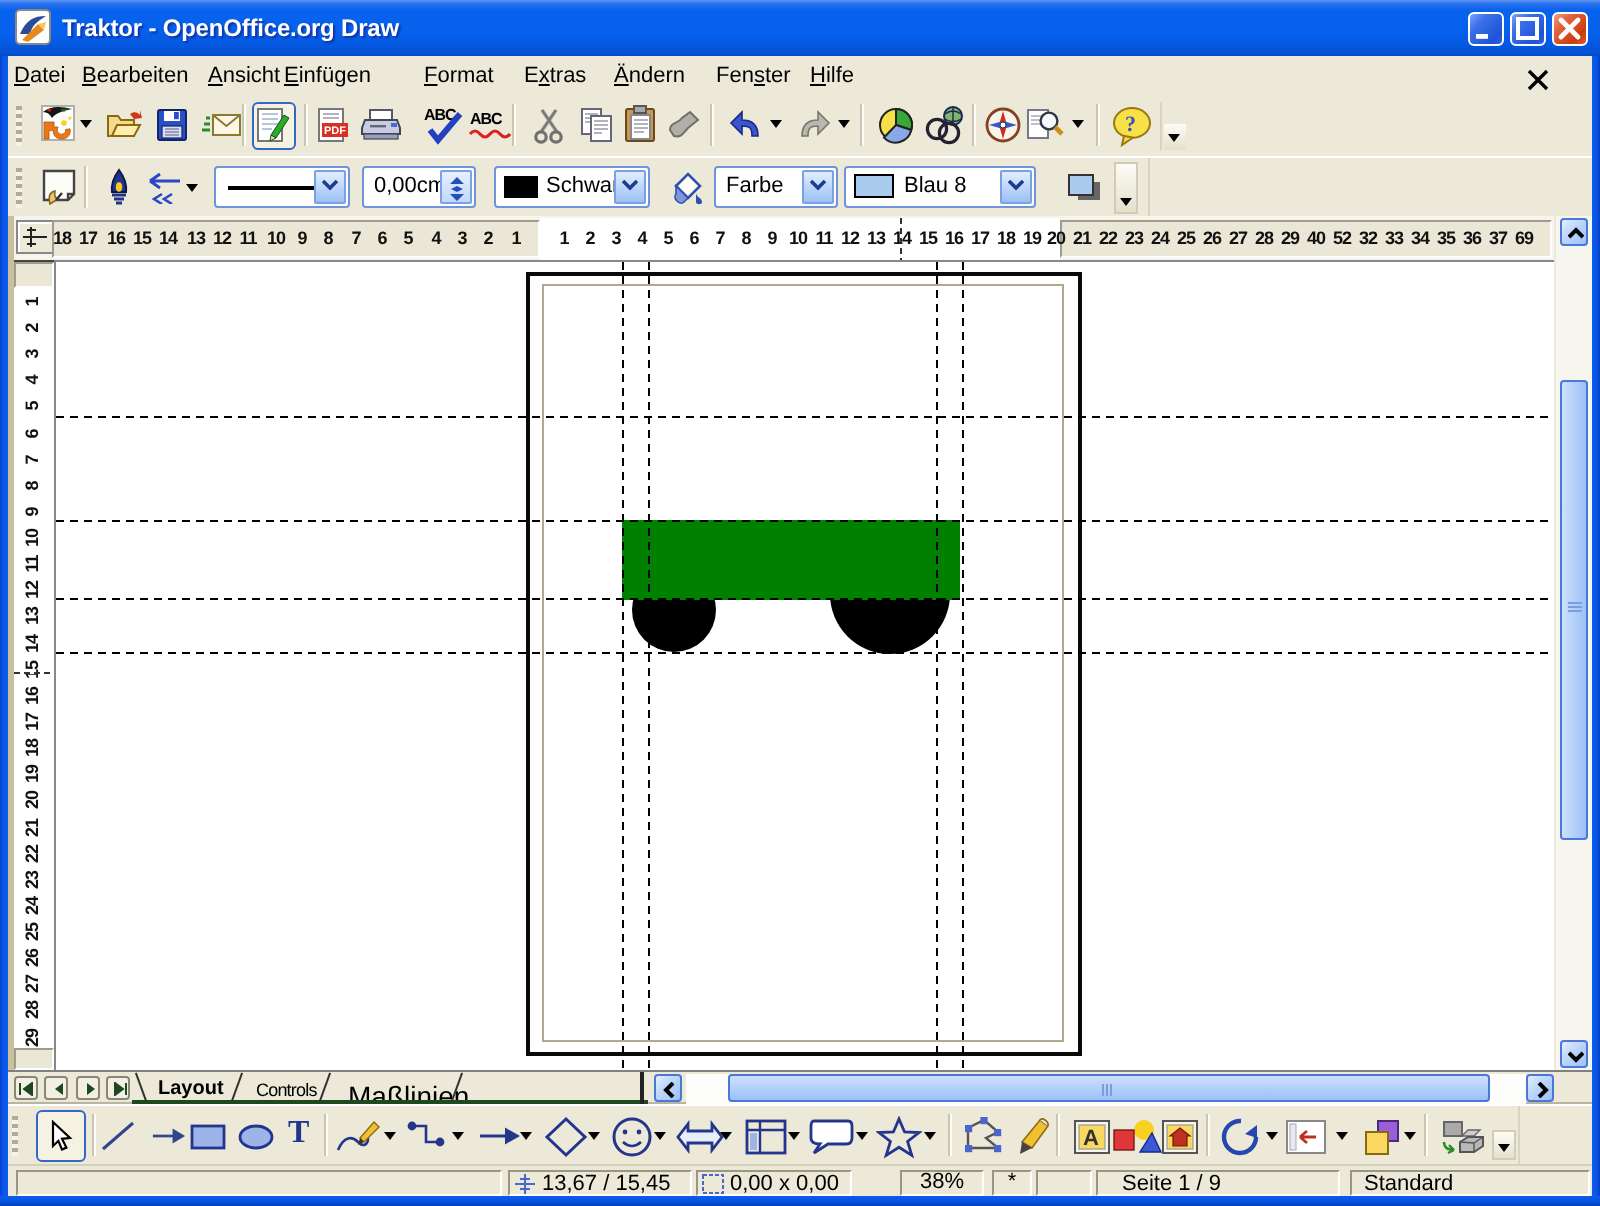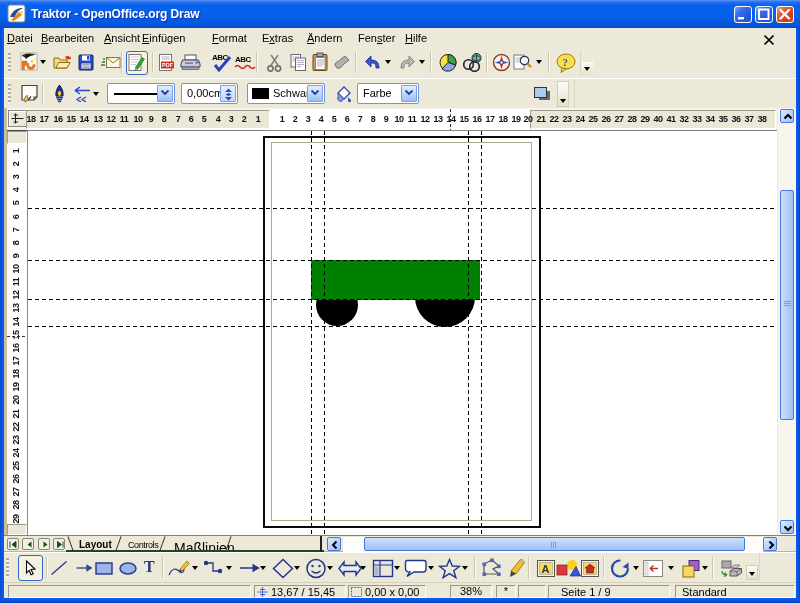--- a/index.html
+++ b/index.html
@@ -273,20 +273,29 @@
       <path d="M14 12 C15 14,17 14,17 16 C17 17.5,14 17.5,14 16 Z" fill="#3050b0"></path>
     </svg>
 <div class="a combo" style="left:353px;top:4px;width:62px">
       <span class="a" style="left:5px;top:3px;font-size:11px">Farbe</span>
       <div class="cbtn">
         <svg class="chev" viewBox="0 0 8 6">
           <path d="M0.5 0.5 L4 4 L7.5 0.5" fill="none" stroke="#1b3d8f" stroke-width="1.8"></path>
         </svg>
       </div>
     </div>
+<div class="a combo" style="left:418px;top:4px;width:96px">
+      <div class="a" style="left:4px;top:3px;width:20px;height:12px;background:#a8cbee;border:1px solid #000"></div>
+      <span class="a" style="left:29px;top:3px;font-size:11px">Blau 8</span>
+      <div class="cbtn">
+        <svg class="chev" viewBox="0 0 8 6">
+          <path d="M0.5 0.5 L4 4 L7.5 0.5" fill="none" stroke="#1b3d8f" stroke-width="1.8"></path>
+        </svg>
+      </div>
+    </div>
 <svg class="a" style="left:528px;top:6px" width="20" height="18" viewBox="0 0 20 18">
       <rect x="7" y="6" width="11" height="9" fill="#666"></rect>
       <rect x="2.5" y="2.5" width="12" height="10" fill="#a8cbee" stroke="#333"></rect>
     </svg>
 <div class="a" style="left:553px;top:2px;width:12px;height:26px;background:linear-gradient(180deg,#fdfcf6,#e4e0cc);border:1px solid #d0ccb8"></div>
 <div class="a dd" style="left:556px;top:20px;border-top-width:4px"></div>
 <div class="a" style="left:570px;top:0px;width:1px;height:30px;background:#d8d4c2"></div>
 </div>
 <div class="a" id="hruler">
 <div class="a" style="left:4px;top:2px;width:19px;height:17px;background:#ece9d8;border:1px solid #888;box-shadow:inset 1px 1px 0 #fff"></div>
@@ -337,28 +346,28 @@
 <span class="a rn" style="left:537px;top:6px">21</span>
 <span class="a rn" style="left:550px;top:6px">22</span>
 <span class="a rn" style="left:563px;top:6px">23</span>
 <span class="a rn" style="left:576px;top:6px">24</span>
 <span class="a rn" style="left:589px;top:6px">25</span>
 <span class="a rn" style="left:602px;top:6px">26</span>
 <span class="a rn" style="left:615px;top:6px">27</span>
 <span class="a rn" style="left:628px;top:6px">28</span>
 <span class="a rn" style="left:641px;top:6px">29</span>
 <span class="a rn" style="left:654px;top:6px">40</span>
-<span class="a rn" style="left:667px;top:6px">41</span>
+<span class="a rn" style="left:667px;top:6px">52</span>
 <span class="a rn" style="left:680px;top:6px">32</span>
 <span class="a rn" style="left:693px;top:6px">33</span>
 <span class="a rn" style="left:706px;top:6px">34</span>
 <span class="a rn" style="left:719px;top:6px">35</span>
 <span class="a rn" style="left:732px;top:6px">36</span>
 <span class="a rn" style="left:745px;top:6px">37</span>
-<span class="a rn" style="left:758px;top:6px">38</span>
+<span class="a rn" style="left:758px;top:6px">69</span>
 <div class="a" style="left:446px;top:1px;width:1px;height:21px;background:repeating-linear-gradient(180deg,#333 0 3px,#fff 3px 5px)"></div>
 </div>
 <div class="a" id="vruler">
 <div class="a rbox" style="left:3px;top:0px;width:20px;height:13px"></div>
 <div class="a" style="left:3px;top:13px;width:20px;height:382px;background:#fff"></div>
 <div class="a rbox" style="left:3px;top:393px;width:20px;height:11px"></div>
 <span class="a rnv" style="left:4px;top:21px">1</span>
 <span class="a rnv" style="left:4px;top:34px">2</span>
 <span class="a rnv" style="left:4px;top:47px">3</span>
 <span class="a rnv" style="left:4px;top:60px">4</span>

